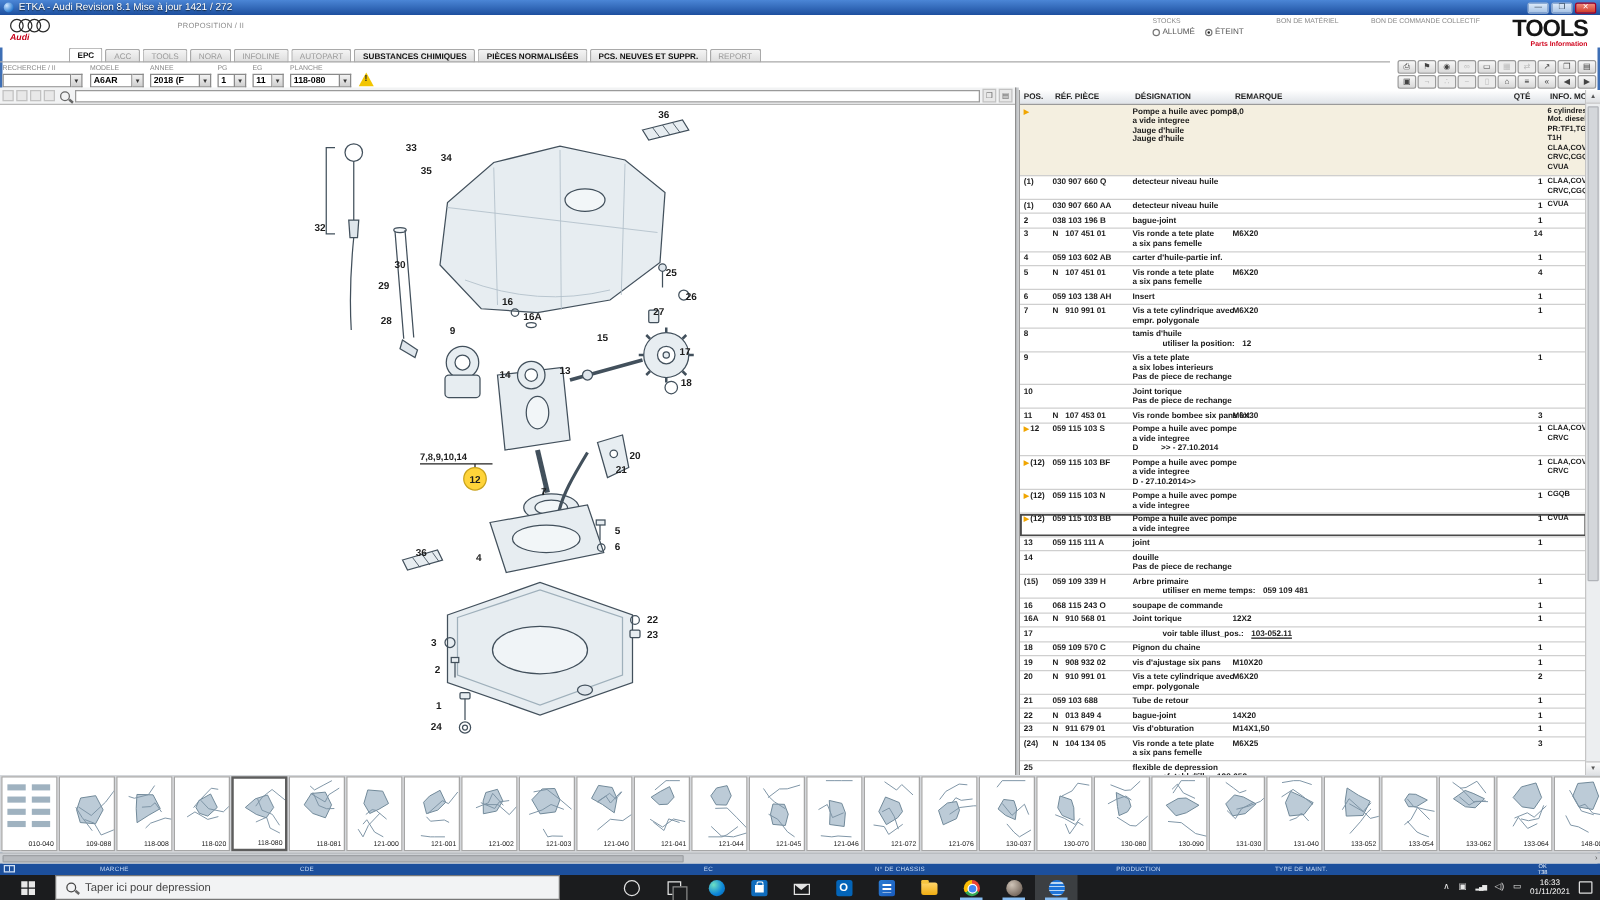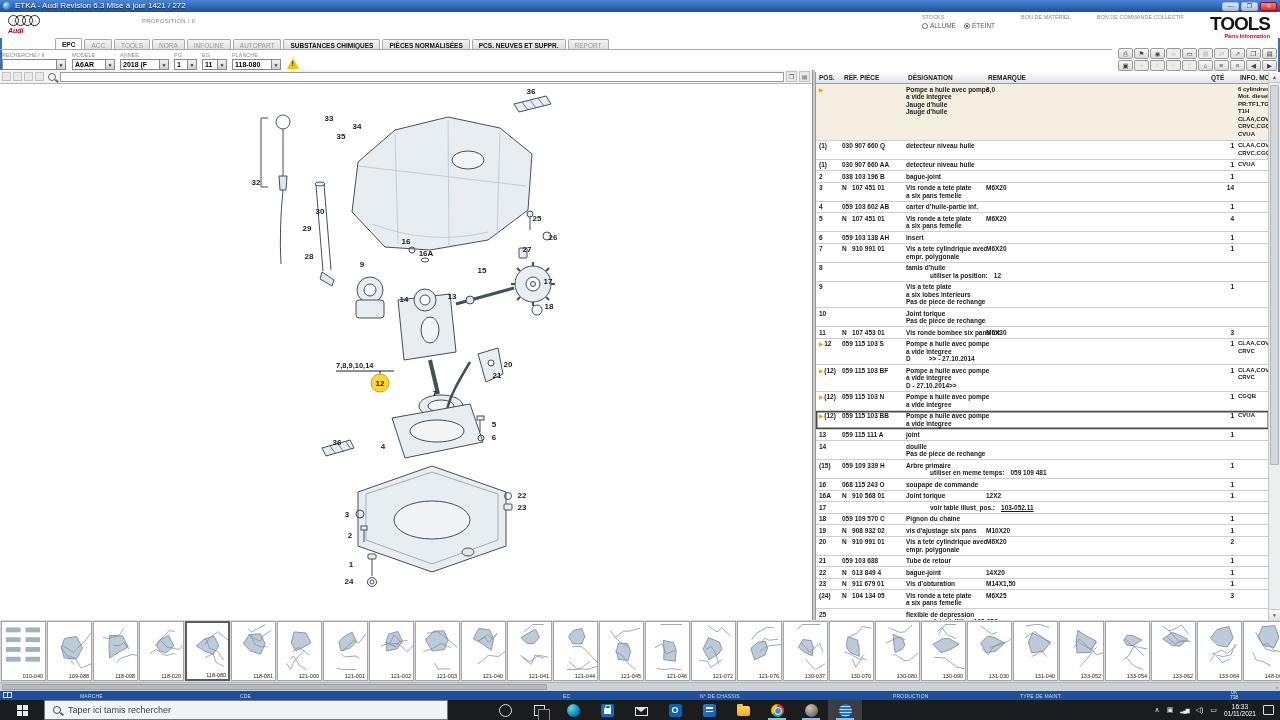--- a/index.html
+++ b/index.html
@@ -151,21 +151,21 @@
   .clock{text-align:center;font-size:6.5px;line-height:7px;color:#fff;}
   .notif{width:11px;height:10px;border:1.2px solid #dedede;border-radius:1px;}
 </style>
 </head>
 <body>
 
 <div class="screen">
 
   <div class="titlebar">
     <div class="titleicon"></div>
-    <div class="titletext">ETKA - Audi Revision 6.3 Mise à jour 1421 / 272</div>
+    <div class="titletext">ETKA - Audi Revision 8.1 Mise à jour 1421 / 272</div>
     <div class="winbtns">
       <div class="winbtn">—</div>
       <div class="winbtn">❐</div>
       <div class="winbtn close">✕</div>
     </div>
   </div>
 
   <div class="appbody"></div>
 
   <div class="header">
@@ -1055,21 +1055,21 @@
     <div class="startbtn">
       <div class="winlogo">
         <div></div>
           <div></div>
           <div></div>
           <div></div>
       </div>
     </div>
     <div class="tsearch">
       <div class="lens" style="border-color:#444"></div>
-      <div class="txt">Taper ici tamis rechercher</div>
+      <div class="txt">Taper ici pour depression</div>
     </div>
     <div class="apps" id="apps">
         <div class="appcell">
           <div class="ticon i-cortana"></div>
         </div>
         <div class="appcell">
           <div class="ticon i-taskview"></div>
         </div>
         <div class="appcell">
           <div class="ticon i-edge"></div>

